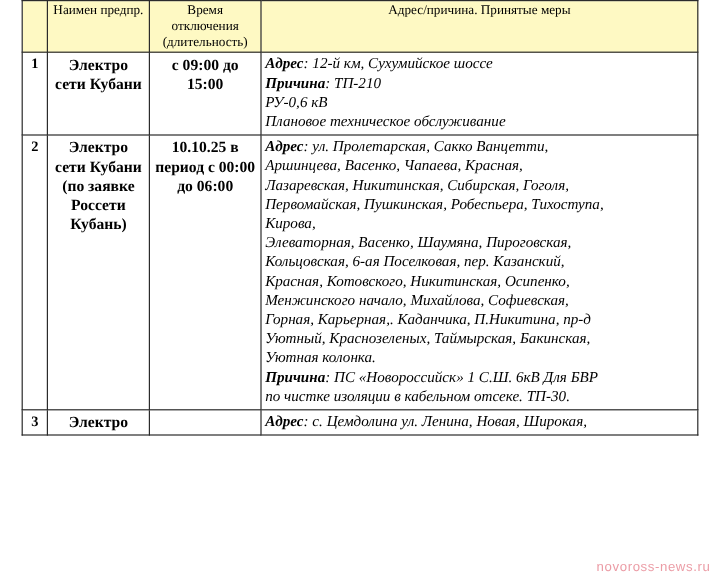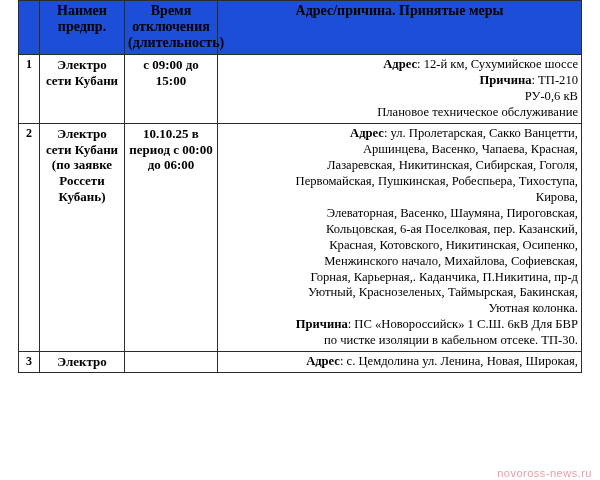--- a/index.html
+++ b/index.html
@@ -34,24 +34,24 @@
     margin: 0 auto;
     border-collapse: collapse;
     table-layout: fixed;
   }
   table.works th, table.works td {
     border: 1px solid #2b2b2b;
     vertical-align: top;
     padding: 2px 3px;
   }
   thead th {
-    background: #1d4ed8;
+    background: #fef9c3;
     text-align: center;
-    font-weight: bold;
-    font-size: 14px;
+    font-weight: normal;
+    font-size: 11px;
     line-height: 1.16;
     vertical-align: middle;
     padding: 4px 2px;
   }
   .col-num { width: 14px; }
   .col-org { width: 78px; }
   .col-time { width: 86px; }
   .col-addr { width: auto; }
 
   td.cell-num {
@@ -71,22 +71,23 @@
   td.cell-time {
     text-align: center;
     font-weight: bold;
     font-size: 13px;
     line-height: 1.22;
     vertical-align: middle;
   }
   td.cell-addr {
     font-size: 12.6px;
     line-height: 1.27;
-    text-align: right;
+    text-align: left;
     padding: 3px 4px 3px 5px;
+    font-style: italic;
   }
   td.cell-addr .ln { display: block; }
   td.cell-addr b { font-weight: bold; }
   .watermark {
     position: absolute;
     right: 8px;
     bottom: 1px;
     font-family: "Liberation Sans", sans-serif;
     font-size: 11px;
     color: #e88b96;

